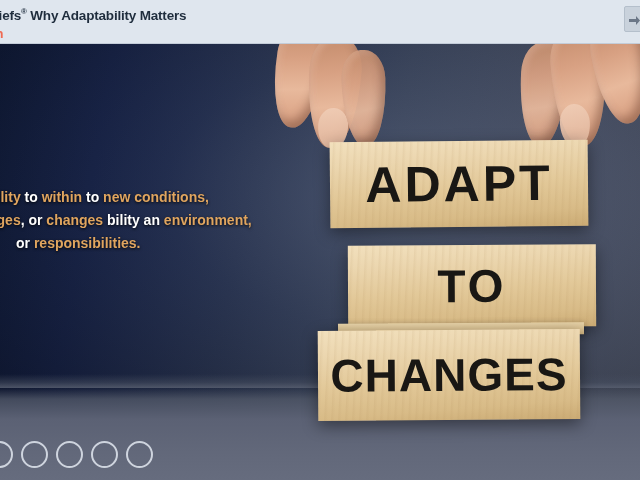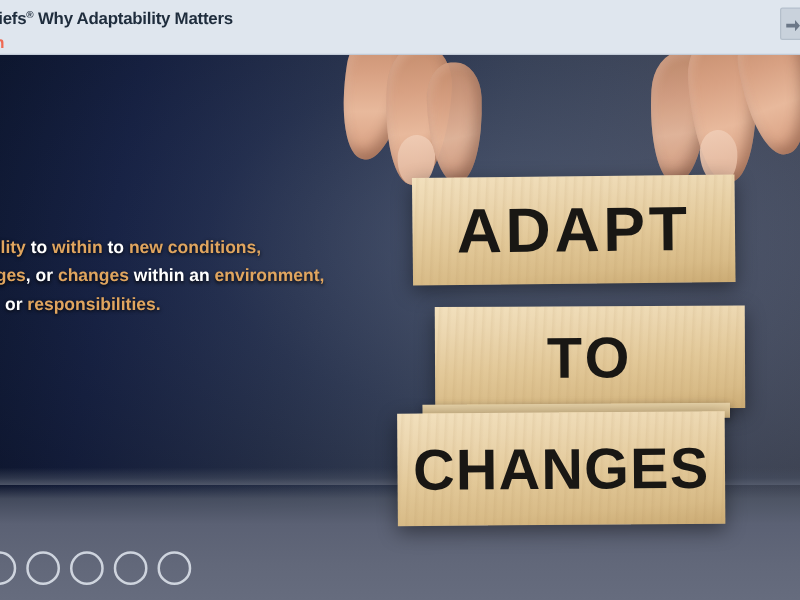--- a/index.html
+++ b/index.html
@@ -250,21 +250,21 @@
   }
   .caption-line {
     font-size: 14px;
     font-weight: bold;
     line-height: 23px;
     white-space: nowrap;
     text-shadow: 0 1px 3px rgba(0,0,0,0.85);
   }
   .cap-l1 { margin-left: -12px; }
   .cap-l2 { margin-left: -12px; }
-  .cap-l3 { margin-left: 4px; }
+  .cap-l3 { margin-left: 16px; }
   .w-gold  { color: #e0a55f; }
   .w-white { color: #ffffff; }
 
   
   .dots {
     position: absolute;
     left: -14px;
     bottom: 12px;
     display: flex;
     gap: 8px;
@@ -327,21 +327,21 @@
 
     <div class="block-sliver"></div>
 
     <div class="block block-changes">
       <span class="block-text">CHANGES</span>
     </div>
 
     <div class="caption">
       <div class="caption-line cap-l1"><span class="w-gold">bility</span><span class="w-white"> to </span><span class="w-gold">within</span><span class="w-white"> to </span><span class="w-gold">new conditions,</span></div>
 
-      <div class="caption-line cap-l2"><span class="w-gold">nges</span><span class="w-white">, or </span><span class="w-gold">changes</span><span class="w-white"> within an </span><span class="w-gold">environment,</span></div>
+      <div class="caption-line cap-l2"><span class="w-gold">nges</span><span class="w-white">, or </span><span class="w-gold">changes</span><span class="w-white"> bility an </span><span class="w-gold">environment,</span></div>
 
       <div class="caption-line cap-l3"><span class="w-white">or </span><span class="w-gold">responsibilities.</span></div>
     </div>
 
     <div class="dots">
       <div class="dot"></div>
       <div class="dot"></div>
       <div class="dot"></div>
       <div class="dot"></div>
       <div class="dot"></div>

